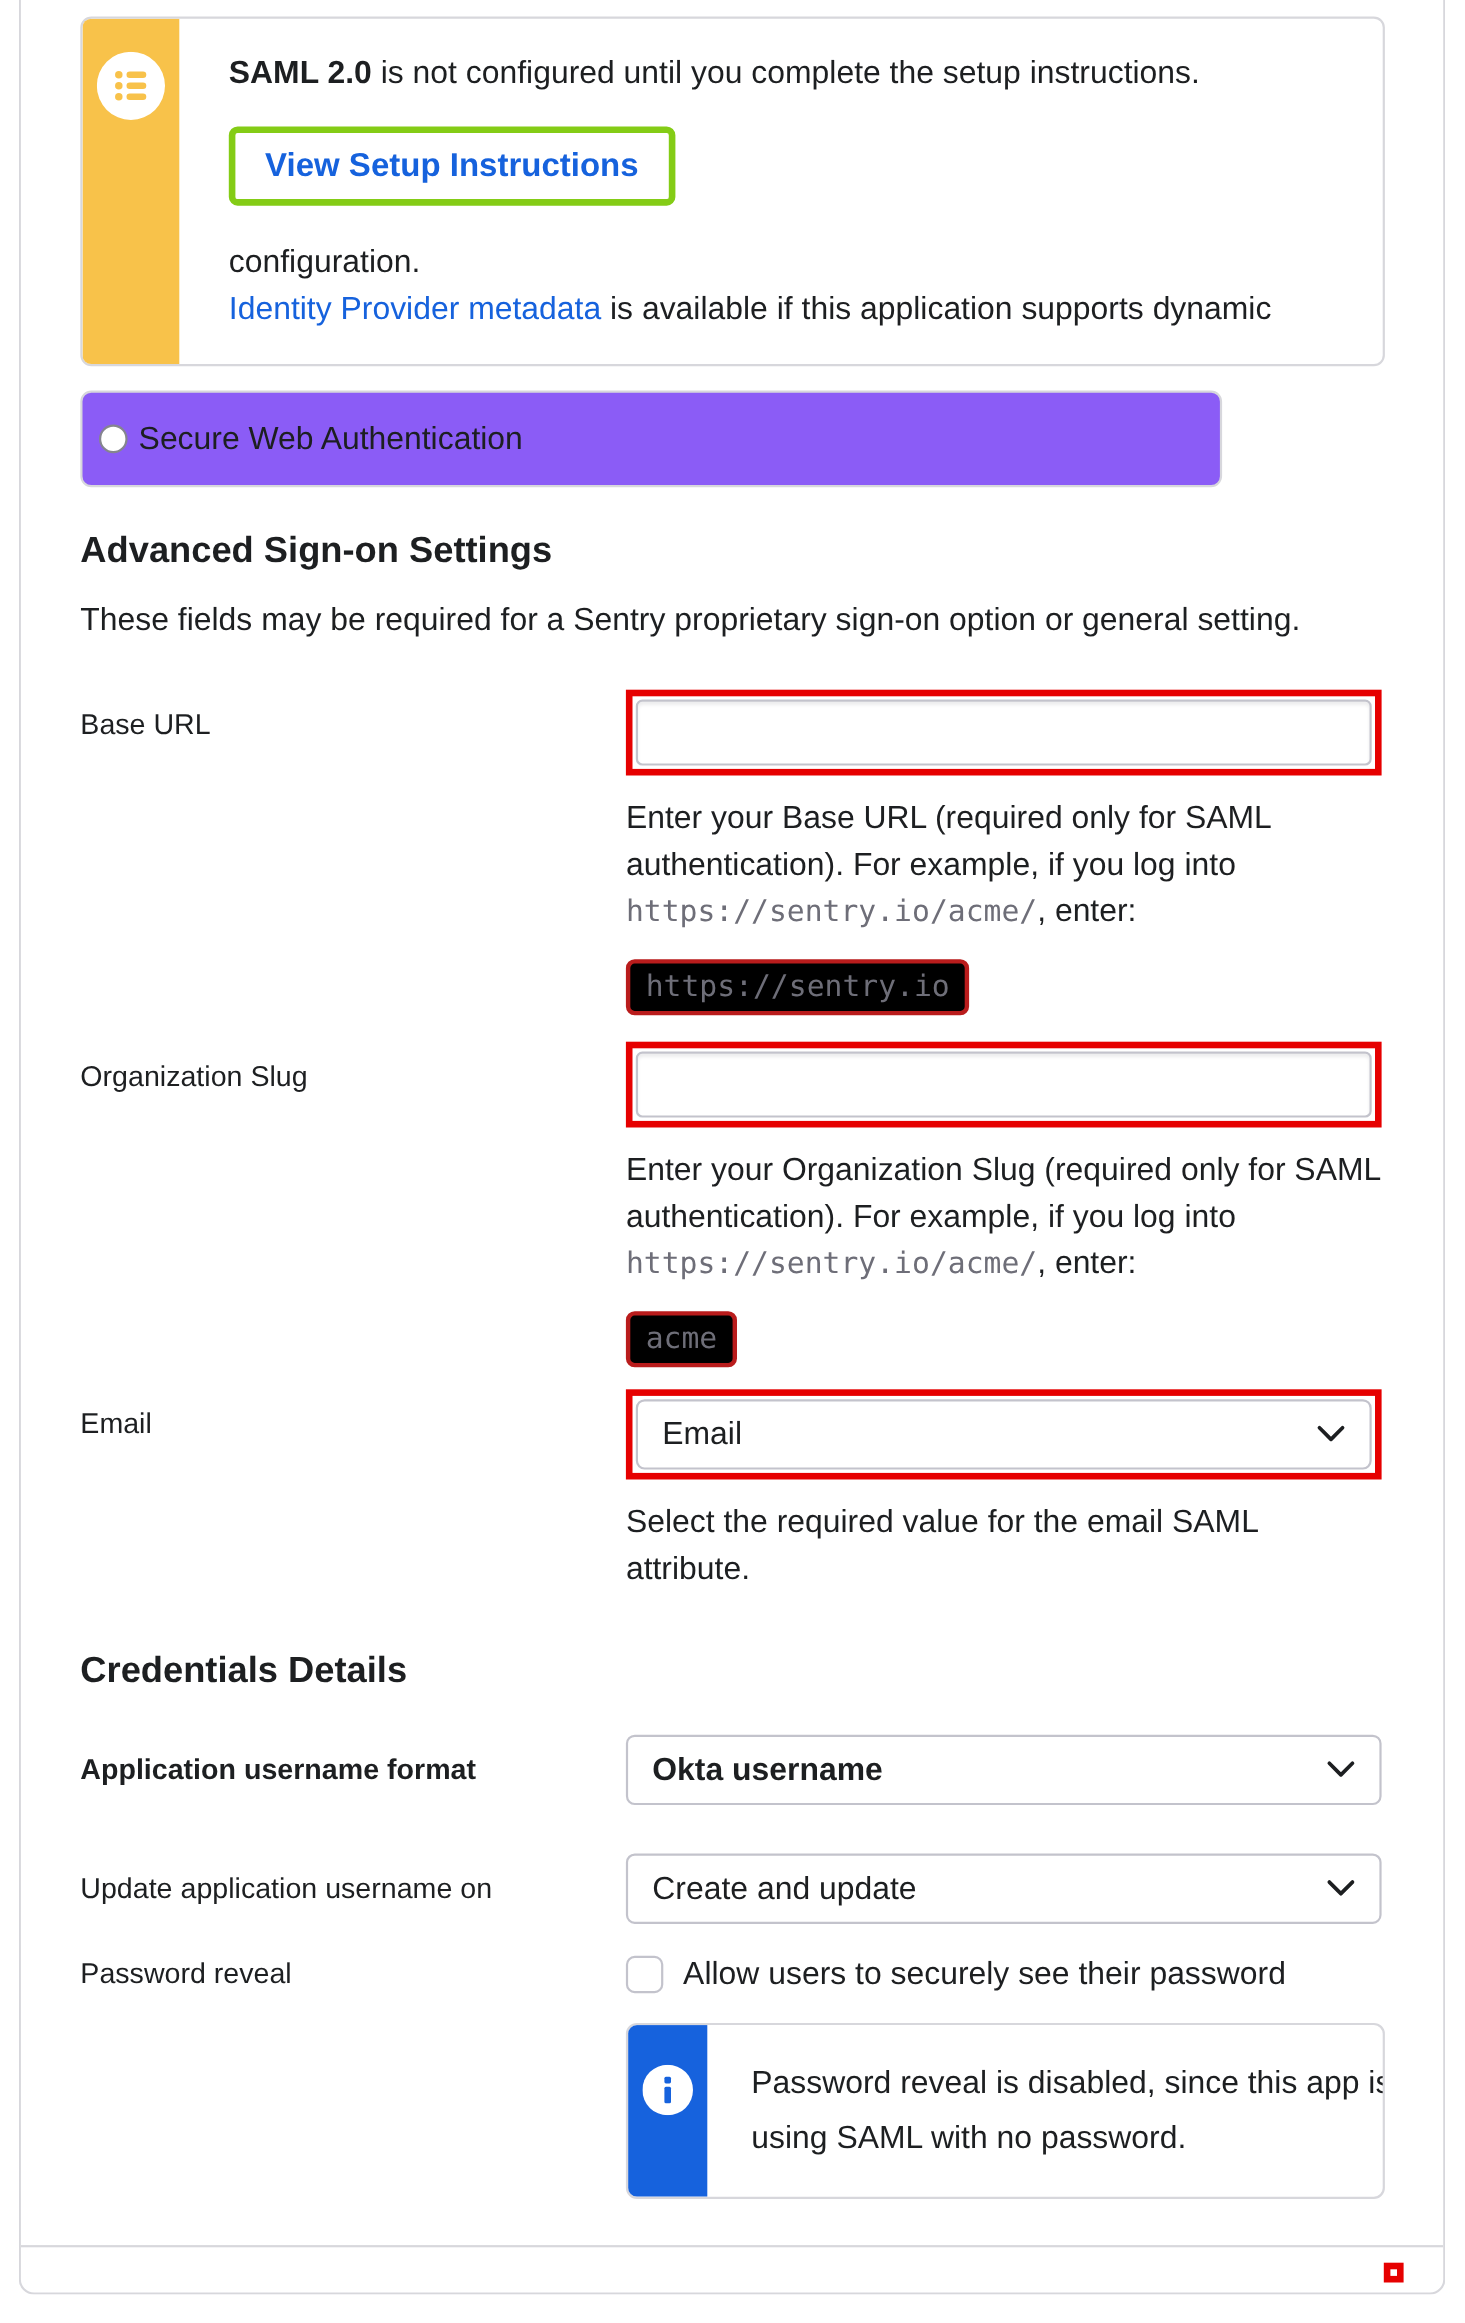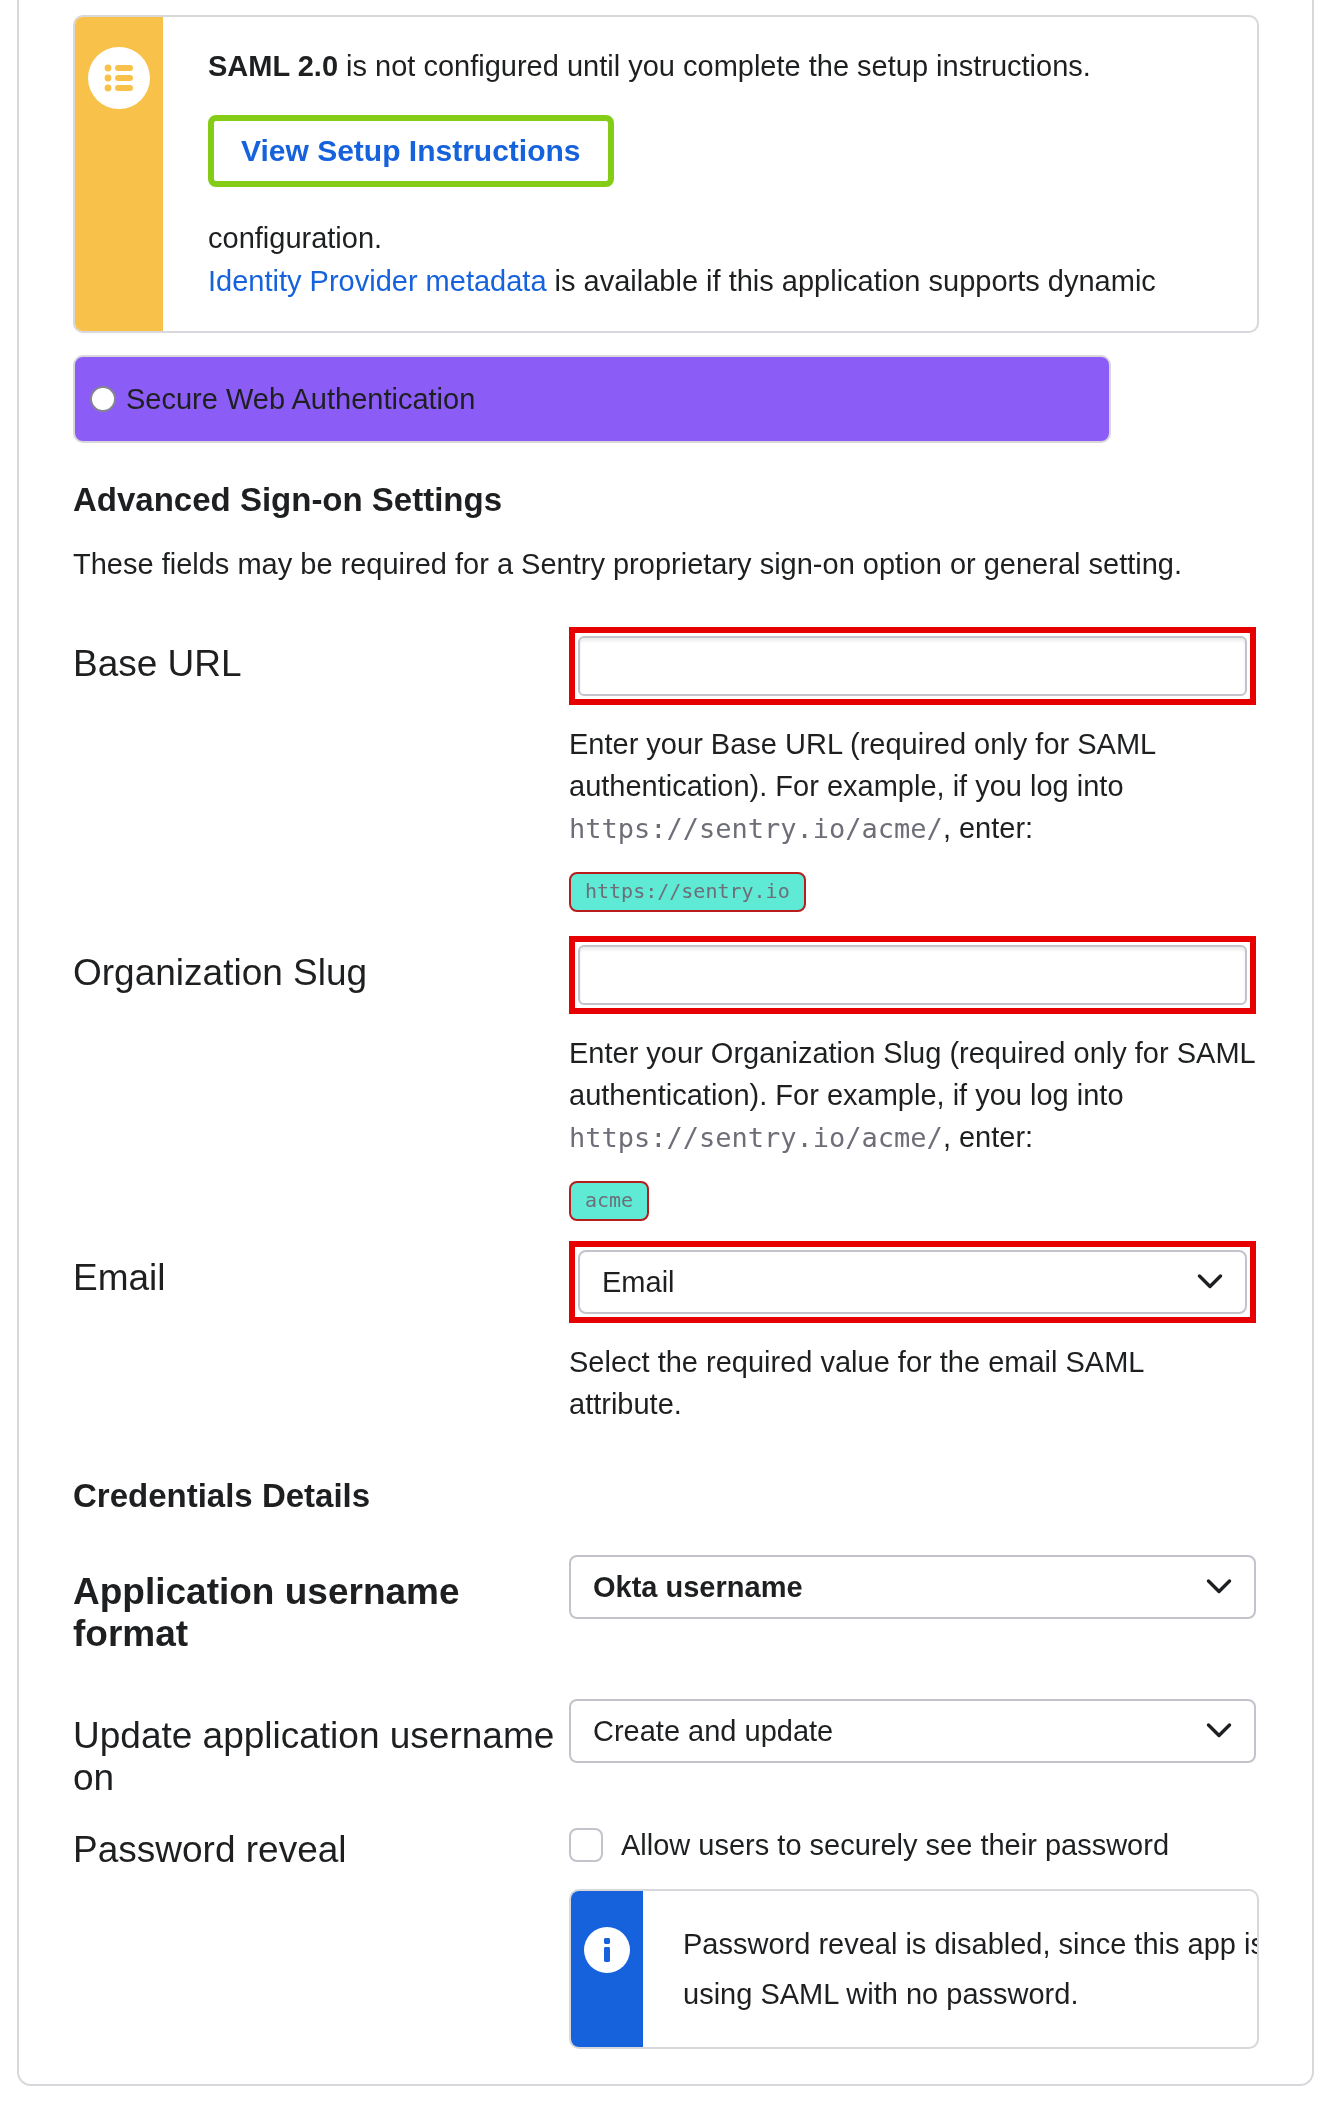--- a/index.html
+++ b/index.html
@@ -82,21 +82,21 @@
   .radio-label { margin-left: 10px; font-size: 29px; }
 
   
   .section-heading { margin-top: 38px; font-size: 33px; font-weight: 700; }
   .section-desc { margin-top: 26px; font-size: 29px; line-height: 38px; }
 
   
   .form-row { display: flex; align-items: flex-start; }
   .row-label {
     width: 496px; flex: 0 0 496px;
-    font-size: 37px;
+    font-size: 26px;
     padding-top: 16px;
   }
   .row-field { width: 690px; }
 
   .red-annotation {
     border: 6px solid #e60000;
     padding: 3px;
     background: transparent;
   }
   .text-input {
@@ -126,26 +126,26 @@
   }
   .select-box .chev { position: absolute; right: 22px; top: 50%; transform: translateY(-50%); }
 
   .help-block { margin-top: 18px; font-size: 29px; line-height: 42px; }
   .help-line { white-space: nowrap; }
   .mono { font-family: "DejaVu Sans Mono", monospace; color: #6e6e78; font-size: 27px; }
 
   .code-chip {
     display: inline-block;
     margin-top: 22px;
-    background: #5eead4;
-    border: 2px solid #b91c1c;
+    background: #000000;
+    border: 4px solid #b91c1c;
     border-radius: 8px;
     padding: 5px 14px 7px 14px;
     font-family: "DejaVu Sans Mono", monospace;
-    font-size: 20px;
+    font-size: 27px;
     color: #6e6e78;
   }
 
   .gap-20 { margin-top: 20px; }
   .gap-24 { margin-top: 24px; }
   .gap-40 { margin-top: 40px; font-weight: bold; }
   .gap-44 { margin-top: 44px; }
 
   
   .checkbox-row { display: flex; align-items: flex-start; }

